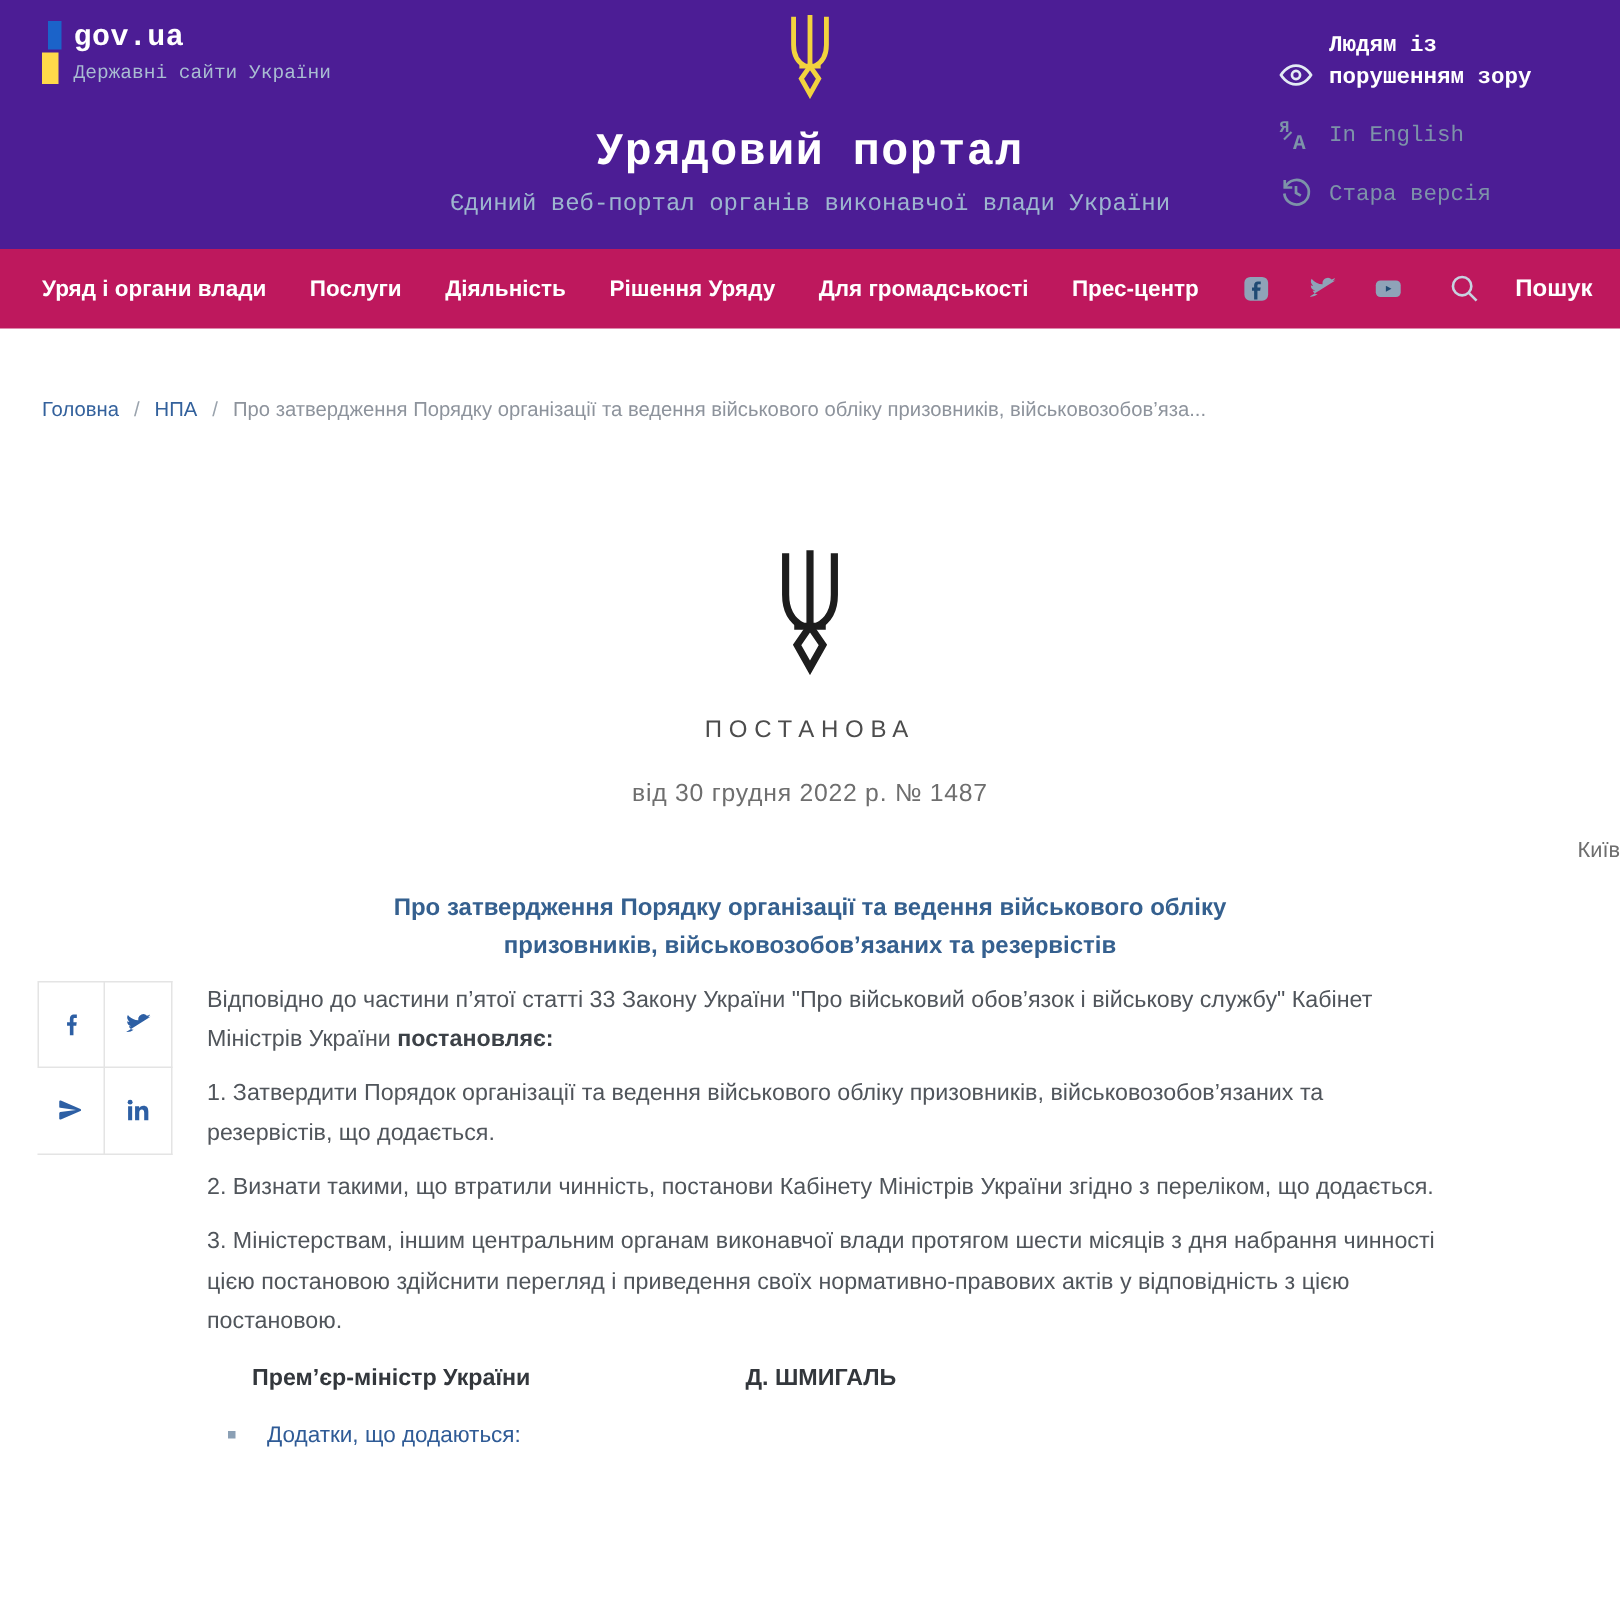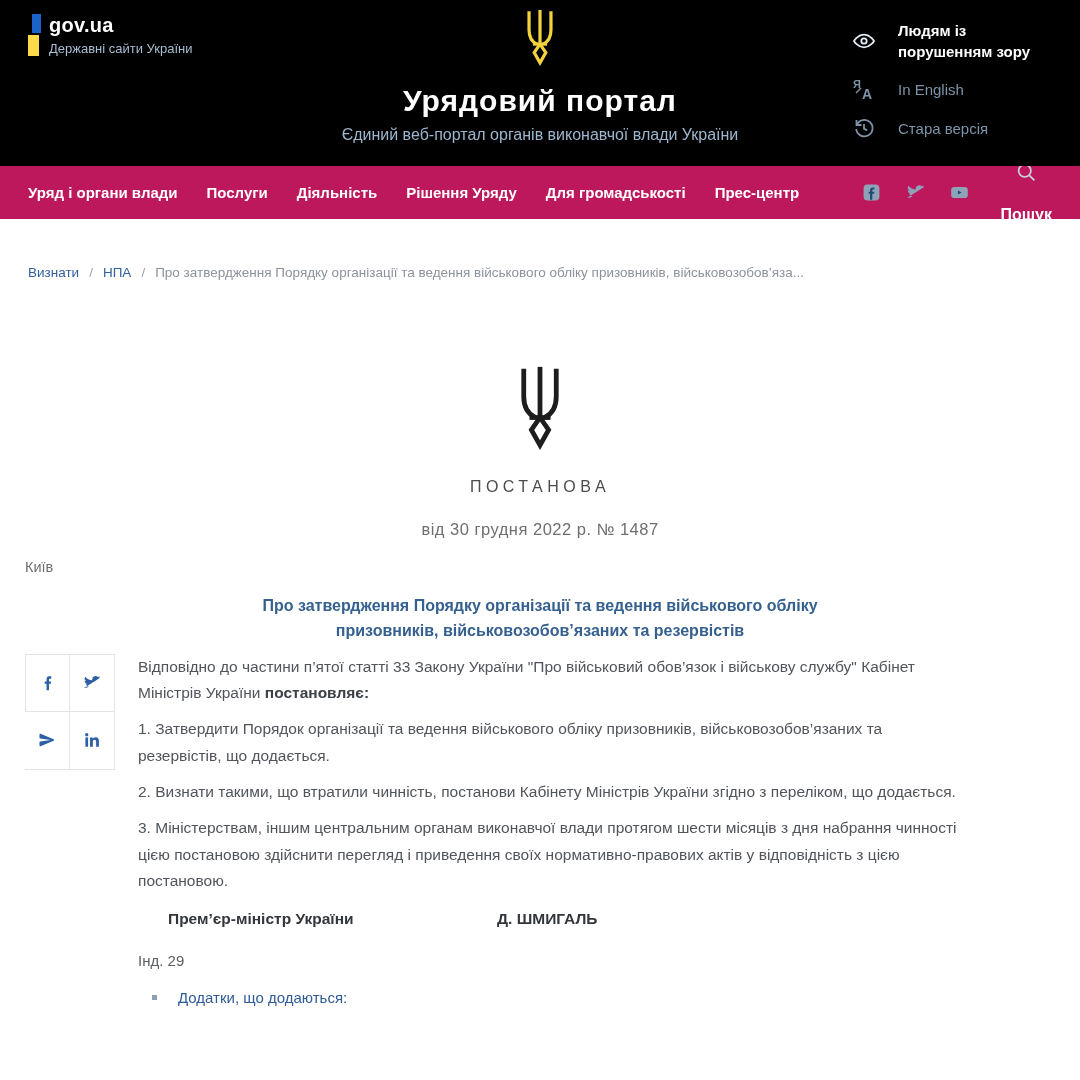--- a/index.html
+++ b/index.html
@@ -1,58 +1,58 @@
 <!DOCTYPE html>
 <html><head>
 <meta charset="utf-8">
 <style>
   * { margin:0; padding:0; box-sizing:border-box; }
   html,body { width:1080px; height:1080px; overflow:hidden; background:#fff;
     font-family:"Liberation Sans","DejaVu Sans",sans-serif; }
 
   
-  .site-header { position:relative; height:166px; background:#000000; color:#fff; }
+  .site-header { position:relative; height:166px; background:#4c1d95; color:#fff;font-family:Liberation Mono, monospace; }
   .brand { position:absolute; left:28px; top:14px; display:flex; gap:9px; }
   .flag-mark { width:12px; height:40px; position:relative; }
   .flag-blue { position:absolute; left:4px; top:0; width:9px; height:19px; background:#1b63c9; }
   .flag-yellow { position:absolute; left:0; top:21px; width:11px; height:21px; background:#ffd94a; }
   .brand-text .logo { font-size:20px; font-weight:bold; color:#fff; letter-spacing:.3px; }
   .brand-text .tagline { font-size:13px; color:#a9bdd2; margin-top:4px; }
 
   .portal { position:absolute; left:0; right:0; top:8px; text-align:center; }
   .portal-title { font-size:30px; font-weight:bold; letter-spacing:1px; margin-top:14px; }
   .portal-subtitle { font-size:16px; color:#9db6cf; margin-top:8px; }
 
   .utility { position:absolute; right:28px; top:20px; width:200px; }
-  .util-row { display:flex; gap:22px; align-items:center; margin-bottom:15px; cursor:pointer; }
+  .util-row { display:flex; gap:10px; align-items:flex-end; margin-bottom:15px; cursor:pointer; }
   .util-row .lbl { font-size:15px; line-height:1.4; }
   .util-strong { color:#fff; font-weight:bold; }
   .util-muted { color:#7d93a9; }
   .util-icon { width:24px; height:24px; flex:0 0 auto; }
 
   
   .main-nav { height:53px; background:#be185d; display:flex; align-items:center; padding:0 28px; }
   .nav-item { color:#fff; font-size:15px; font-weight:bold; margin-right:29px; cursor:pointer; white-space:nowrap; }
   .nav-right { margin-left:auto; display:flex; align-items:center; gap:25px; }
   .soc-icon { width:19px; height:19px; cursor:pointer; }
-  .search-box { display:flex; align-items:center; gap:23px; margin-left:6px; cursor:pointer;flex-direction:column; }
+  .search-box { display:flex; align-items:center; gap:23px; margin-left:6px; cursor:pointer; }
   .search-box .lbl { color:#fff; font-size:16px; font-weight:bold; }
 
   
   .breadcrumb { display:flex; gap:10px; align-items:center; margin:46px 28px 0; font-size:13.5px; }
   .crumb-link { color:#33619c; cursor:pointer; white-space:nowrap; }
   .crumb-sep { color:#9aa3ad; }
   .crumb-tail { color:#8d939c; max-width:720px; overflow:hidden; white-space:nowrap; text-overflow:ellipsis; }
 
   
   .doc-emblem { display:block; margin:84px auto 0; }
   .doc-org { text-align:center; font-size:23px; font-weight:500; letter-spacing:3.5px; color:#3b3b3b; margin-top:30px; }
   .doc-type { text-align:center; font-size:16px; letter-spacing:4.5px; color:#4c4c4c; margin-top:28px; }
   .doc-date { text-align:center; font-size:16.5px; color:#6e6e6e; margin-top:24px; letter-spacing:.5px; }
-  .doc-city { text-align:left; font-size:14.5px; color:#6e6e6e; margin-top:20px;margin-left:25px; }
+  .doc-city { text-align:right; font-size:14.5px; color:#6e6e6e; margin-top:20px;margin-left:25px; }
   .doc-title { text-align:center; font-size:16px; font-weight:bold; color:#35608f; max-width:660px; margin:19px auto 0; line-height:1.55; }
 
   .doc-body { position:relative; margin-top:10px; }
   .share-grid { position:absolute; left:25px; top:0; display:grid; grid-template-columns:45px 45px; }
   .share-cell { width:45px; height:58px; border:1px solid #e4e4e4; display:flex; align-items:center; justify-content:center; cursor:pointer; background:#fff; }
   .share-cell + .share-cell { border-left:none; }
   .share-row2 { border-top:none; }
   .share-ic { width:18px; height:18px; }
 
   .doc-text { margin-left:138px; width:824px; }
@@ -145,21 +145,21 @@
       <svg width="21" height="21" viewBox="0 0 24 24" fill="none" stroke="#c7d2e0" stroke-width="2">
         <circle cx="10" cy="10" r="7"></circle>
         <path d="M15.3 15.3 L21 21"></path>
       </svg>
       <span class="lbl">Пошук</span>
     </div>
   </div>
 </nav>
 
 <div class="breadcrumb">
-  <span class="crumb-link">Визнати</span>
+  <span class="crumb-link">Головна</span>
   <span class="crumb-sep">/</span>
   <span class="crumb-link">НПА</span>
   <span class="crumb-sep">/</span>
   <span class="crumb-tail">Про затвердження Порядку організації та ведення військового обліку призовників, військовозобов’яза...</span>
 </div>
 
 <main>
   <svg class="doc-emblem" width="62" height="86" viewBox="0 0 60 90" fill="none" stroke="#1d1d1d" stroke-width="5">
     <path d="M13 5 v29 q0 16 12 22"></path>
     <path d="M47 5 v29 q0 16 -12 22"></path>
@@ -204,21 +204,20 @@
       <p><span>Відповідно до частини п’ятої статті 33 Закону України "Про військовий обов’язок і військову службу" Кабінет Міністрів України </span><strong>постановляє:</strong></p>
       <p>1. Затвердити Порядок організації та ведення військового обліку призовників, військовозобов’язаних та резервістів, що додається.</p>
       <p>2. Визнати такими, що втратили чинність, постанови Кабінету Міністрів України згідно з переліком, що додається.</p>
       <p>3. Міністерствам, іншим центральним органам виконавчої влади протягом шести місяців з дня набрання чинності цією постановою здійснити перегляд і приведення своїх нормативно-правових актів у відповідність з цією постановою.</p>
 
       <div class="signature">
         <span class="sig-pos">Прем’єр-міністр України</span>
         <span class="sig-name">Д. ШМИГАЛЬ</span>
       </div>
 
-      <div class="doc-ind">Інд. 29</div>
 
       <ul class="attachments">
         <li>Додатки, що додаються:</li>
 
       </ul>
     </div>
   </section>
 </main>
 
 </body></html>

